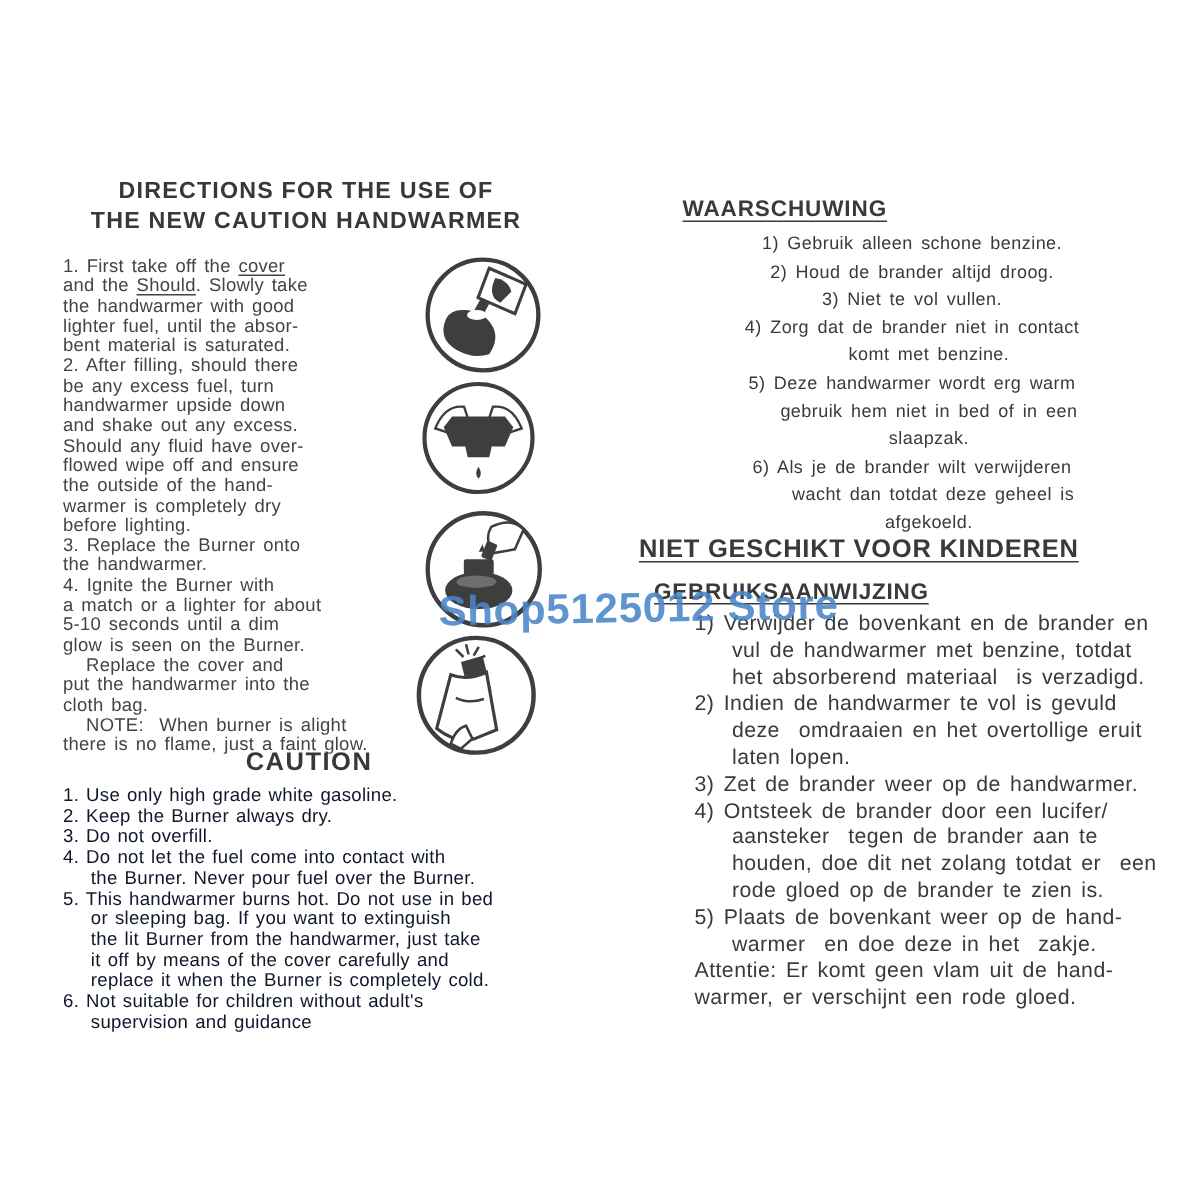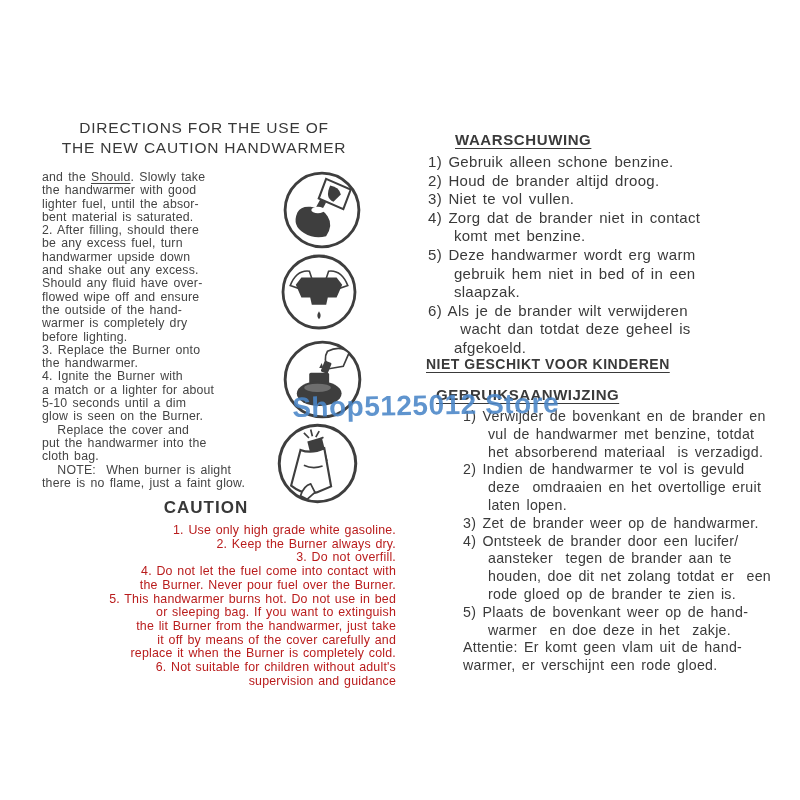--- a/index.html
+++ b/index.html
@@ -3,48 +3,48 @@
 <meta charset="utf-8">
 <style>
   html,body{margin:0;padding:0;background:#fff;}
   .page{
     position:relative;width:800px;height:800px;background:#ffffff;overflow:hidden;
     font-family:"Liberation Sans",sans-serif;color:#3e3e3e;
   }
   
   .en-title{
     position:absolute;left:36px;top:118px;width:336px;text-align:center;
-    font-weight:normal;font-size:15.5px;line-height:19.5px;letter-spacing:.8px;color:#383838;
+    font-weight:bold;font-size:15.5px;line-height:19.5px;letter-spacing:.8px;color:#383838;
   }
   .en-body{
     position:absolute;left:42px;top:171px;width:252px;
     font-size:12.3px;line-height:13.3px;letter-spacing:.2px;word-spacing:1.5px;color:#444;
   }
   .en-body .pre{white-space:pre-wrap;}
   .u{text-decoration:underline;text-underline-offset:2px;}
   .caution-title{
     position:absolute;left:36px;top:498px;width:340px;text-align:center;
     font-weight:bold;font-size:17px;letter-spacing:1px;color:#383838;
   }
   .caution-body{
     position:absolute;left:42px;top:524px;width:354px;white-space:pre-wrap;
-    font-size:12.4px;line-height:13.7px;letter-spacing:.2px;word-spacing:1px;color:#b91c1c;text-align:right;
+    font-size:12.4px;line-height:13.7px;letter-spacing:.2px;word-spacing:1px;color:#0f172a;
   }
   
   .nl{color:#3a3a3a;}
   .nl-warning-title{
     position:absolute;left:455px;top:131px;font-weight:bold;font-size:15px;
     letter-spacing:.6px;text-decoration:underline;text-underline-offset:3px;
   }
   .nl-warning-body{
     position:absolute;left:428px;top:153px;width:360px;white-space:pre-wrap;
-    font-size:15px;line-height:18.6px;letter-spacing:.3px;word-spacing:2px;
+    font-size:12px;line-height:18.6px;letter-spacing:.3px;word-spacing:2px;text-align:center;
   }
   .nl-kids-title{
-    position:absolute;left:426px;top:356px;font-weight:bold;font-size:14px;
+    position:absolute;left:426px;top:356px;font-weight:bold;font-size:17px;
     letter-spacing:.5px;text-decoration:underline;text-underline-offset:3px;
   }
   .nl-usage-title{
     position:absolute;left:436px;top:386px;font-weight:bold;font-size:15px;
     letter-spacing:.5px;text-decoration:underline;text-underline-offset:3px;
   }
   .nl-usage-body{
     position:absolute;left:428px;top:408px;width:365px;white-space:pre-wrap;
     font-size:14.2px;line-height:17.8px;letter-spacing:.3px;word-spacing:2px;margin-left:35px;
   }
@@ -62,20 +62,21 @@
 <body>
 
 <div class="page">
 
   <div class="en-title">
     <div>DIRECTIONS FOR THE USE OF</div>
     <div>THE NEW CAUTION HANDWARMER</div>
   </div>
 
   <div class="en-body">
+    <div><span>1. First take off the </span><span class="u">cover</span></div>
     <div><span>and the </span><span class="u">Should</span><span>. Slowly take</span></div>
     <div class="pre">the handwarmer with good
 lighter fuel, until the absor-
 bent material is saturated.
 2. After filling, should there
 be any excess fuel, turn
 handwarmer upside down
 and shake out any excess.
 Should any fluid have over-
 flowed wipe off and ensure

